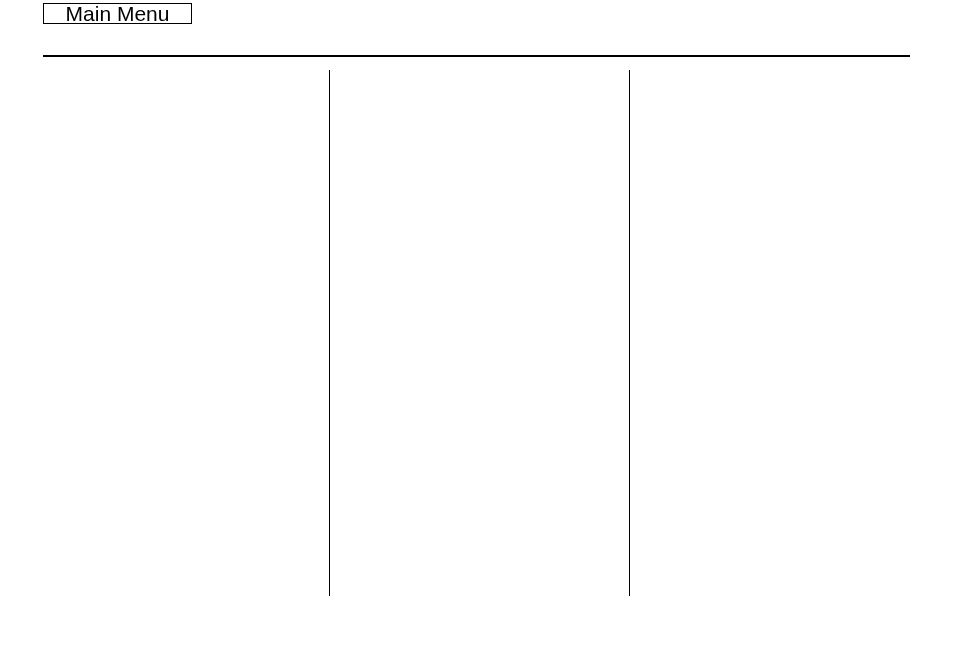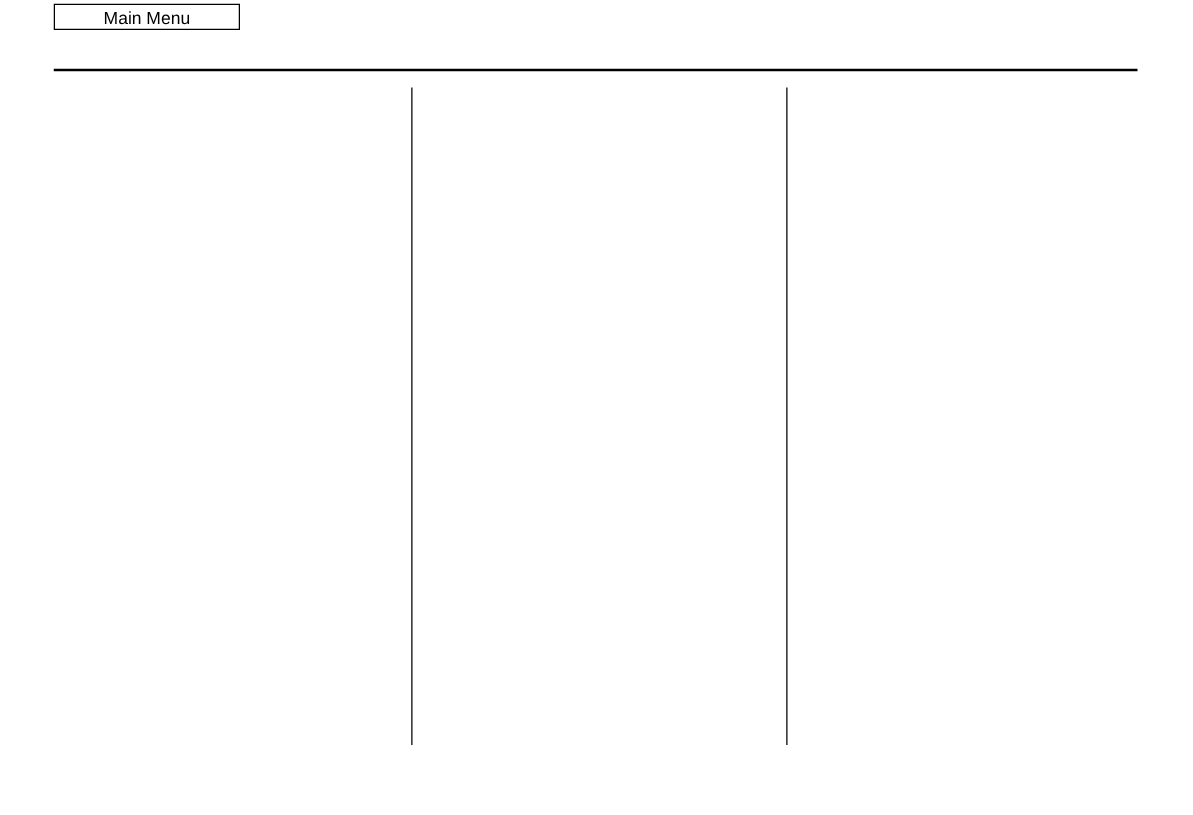--- a/index.html
+++ b/index.html
@@ -18,21 +18,21 @@
       position: absolute;
       left: 43px;
       top: 3px;
       width: 149px;
       height: 21px;
       border: 1px solid #000000;
       background: #ffffff;
       display: flex;
       align-items: center;
       justify-content: center;
-      font-size: 14px;
+      font-size: 21px;
       color: #000000;
       cursor: pointer;
     }
     .horizontal-rule {
       position: absolute;
       left: 43px;
       top: 55px;
       width: 867px;
       height: 0;
       border-top: 2px solid #000000;

